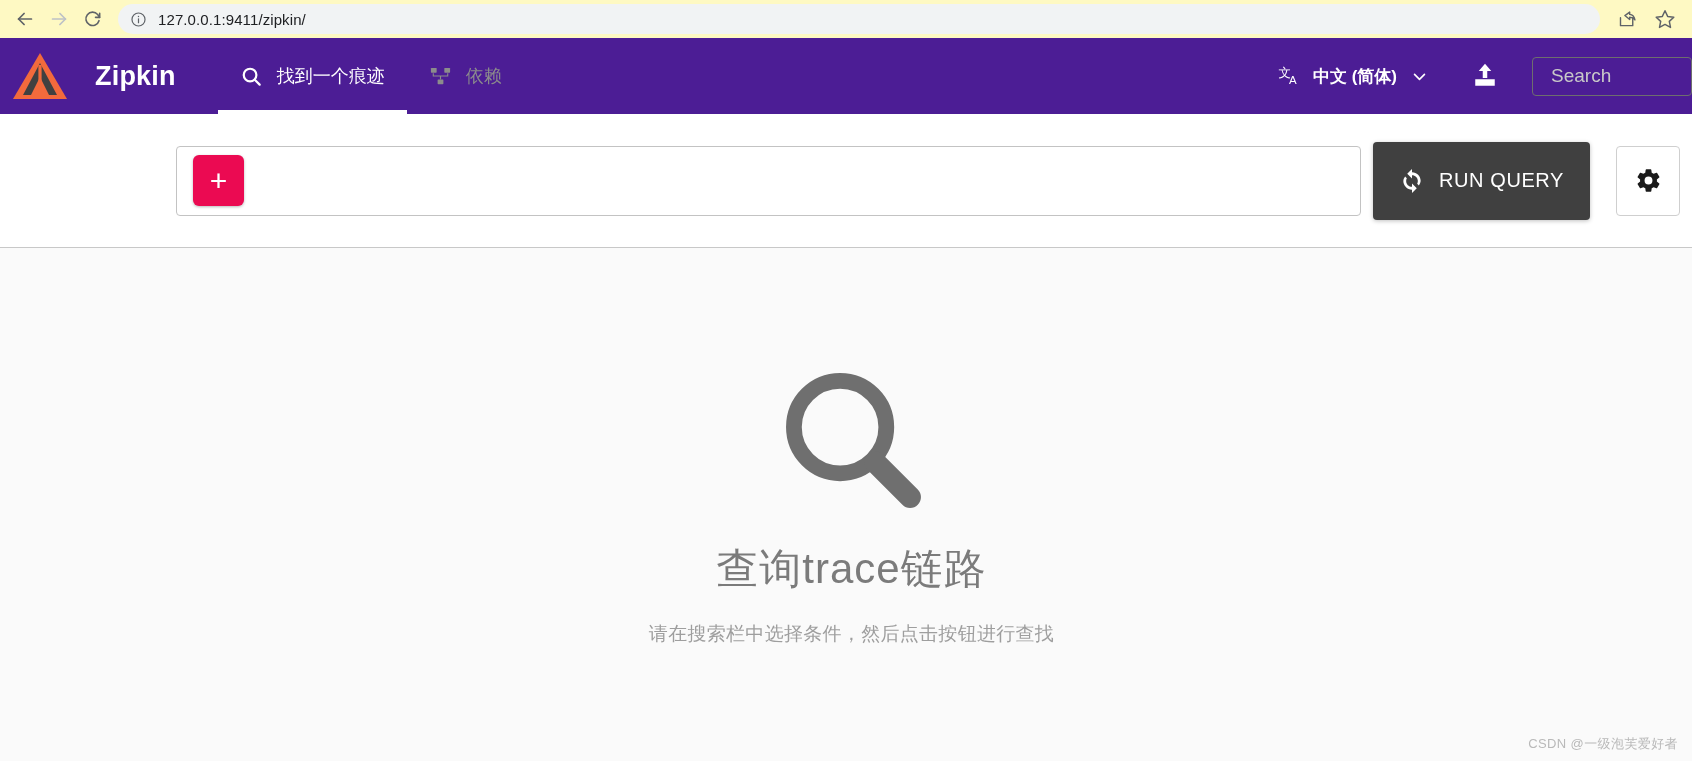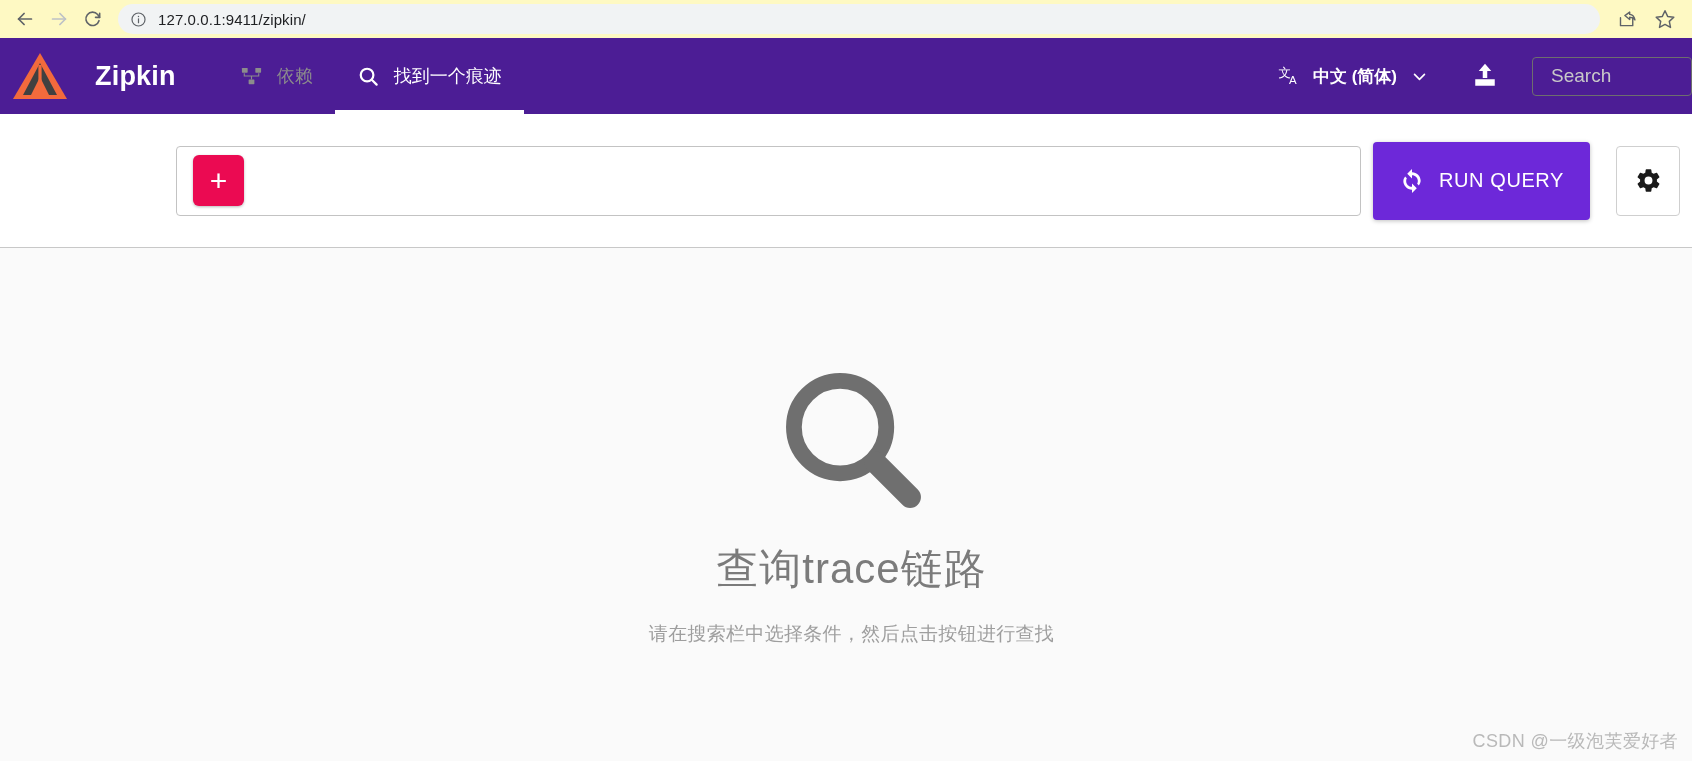--- a/index.html
+++ b/index.html
@@ -160,21 +160,21 @@
     color: #ffffff;
     display: flex; align-items: center; justify-content: center;
     font-size: 30px;
     line-height: 1;
     cursor: pointer;
     box-shadow: 0 1px 3px rgba(0,0,0,0.28);
     font-weight: 400;
   }
   .run-query {
     height: 78px;
-    background: #6d28d9;
+    background: #404040;
     color: #ffffff;
     border: none;
     border-radius: 4px;
     display: flex;
     align-items: center;
     padding: 0 26px;
     cursor: pointer;
     box-shadow: 0 1px 4px rgba(0,0,0,0.25);
     flex: 0 0 auto;
   }
@@ -224,21 +224,21 @@
   .empty-sub {
     margin-top: 24px;
     font-size: 19px;
     color: #9e9e9e;
     letter-spacing: 0.3px;
   }
   .watermark {
     position: absolute;
     right: 14px;
     bottom: 8px;
-    font-size: 18px;
+    font-size: 13px;
     color: #b9b9b9;
     letter-spacing: 0.4px;
   }
 </style>
 </head>
 <body>
 
 <div class="browser-bar">
   <div class="nav-btn" title="back">
     <svg width="22" height="22" viewBox="0 0 24 24" fill="none" stroke="currentColor" stroke-width="1.9" stroke-linecap="round" stroke-linejoin="round">
@@ -289,39 +289,39 @@
   <div class="zk-logo">
     <svg width="58" height="50" viewBox="0 0 58 50">
       <polygon points="29,2 56,48 2,48" fill="#f26a3c"></polygon>
       <polygon points="29,12 46,44 38,44 29,26 20,44 12,44" fill="#404040"></polygon>
       <rect x="27.4" y="14" width="3.2" height="34" fill="#f26a3c"></rect>
     </svg>
   </div>
   <div class="zk-title">Zipkin</div>
 
   <div class="zk-tabs">
+    <div class="zk-tab active">
+      <span class="ticon">
+        <svg width="23" height="23" viewBox="0 0 24 24" fill="none" stroke="currentColor" stroke-width="2.3" stroke-linecap="round">
+          <circle cx="10.5" cy="10.5" r="6.6"></circle>
+          <line x1="15.4" y1="15.4" x2="20.5" y2="20.5"></line>
+        </svg>
+      </span>
+      <span class="tlabel">找到一个痕迹</span>
+    </div>
     <div class="zk-tab">
       <span class="ticon">
         <svg width="23" height="23" viewBox="0 0 24 24" fill="currentColor">
           <rect x="2" y="3" width="6" height="5" rx="0.6"></rect>
           <rect x="16" y="3" width="6" height="5" rx="0.6"></rect>
           <rect x="9" y="15" width="6" height="5" rx="0.6"></rect>
           <path d="M5 8.6v2.4h14V8.6h1.1v3.5H12.6v3.1h-1.2v-3.1H3.9V8.6z"></path>
         </svg>
       </span>
       <span class="tlabel">依赖</span>
-    </div>
-    <div class="zk-tab active">
-      <span class="ticon">
-        <svg width="23" height="23" viewBox="0 0 24 24" fill="none" stroke="currentColor" stroke-width="2.3" stroke-linecap="round">
-          <circle cx="10.5" cy="10.5" r="6.6"></circle>
-          <line x1="15.4" y1="15.4" x2="20.5" y2="20.5"></line>
-        </svg>
-      </span>
-      <span class="tlabel">找到一个痕迹</span>
     </div>
   </div>
 
   <div class="zk-right">
     <div class="lang-select">
       <span class="globe">
         <svg width="25" height="25" viewBox="0 0 24 24" fill="currentColor">
           <text x="0.5" y="12.5" font-size="12" font-family="'Liberation Sans',sans-serif" fill="currentColor">文</text>
           <text x="10.5" y="19" font-size="11" font-family="'Liberation Sans',sans-serif" fill="currentColor">A</text>
         </svg>

